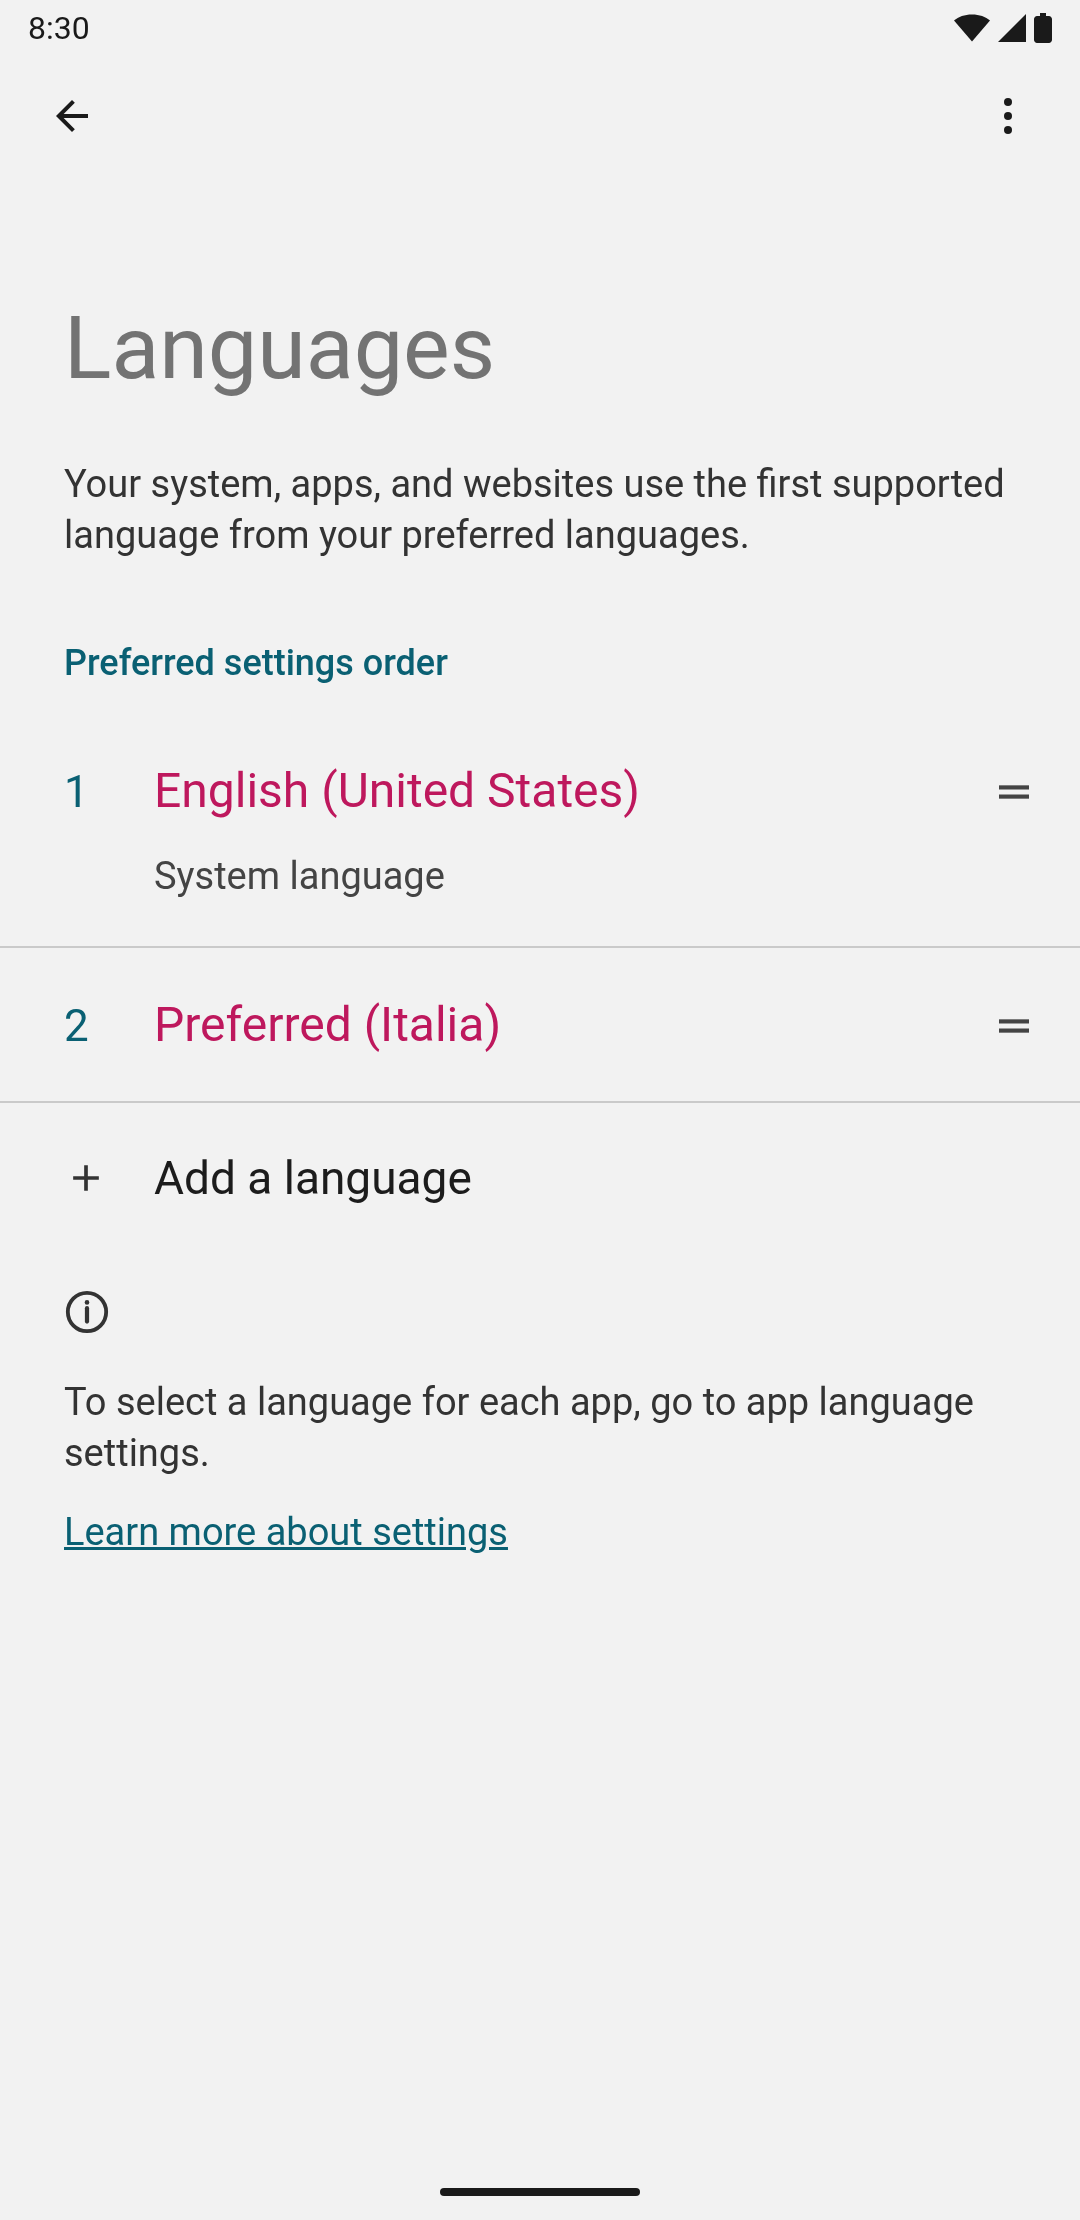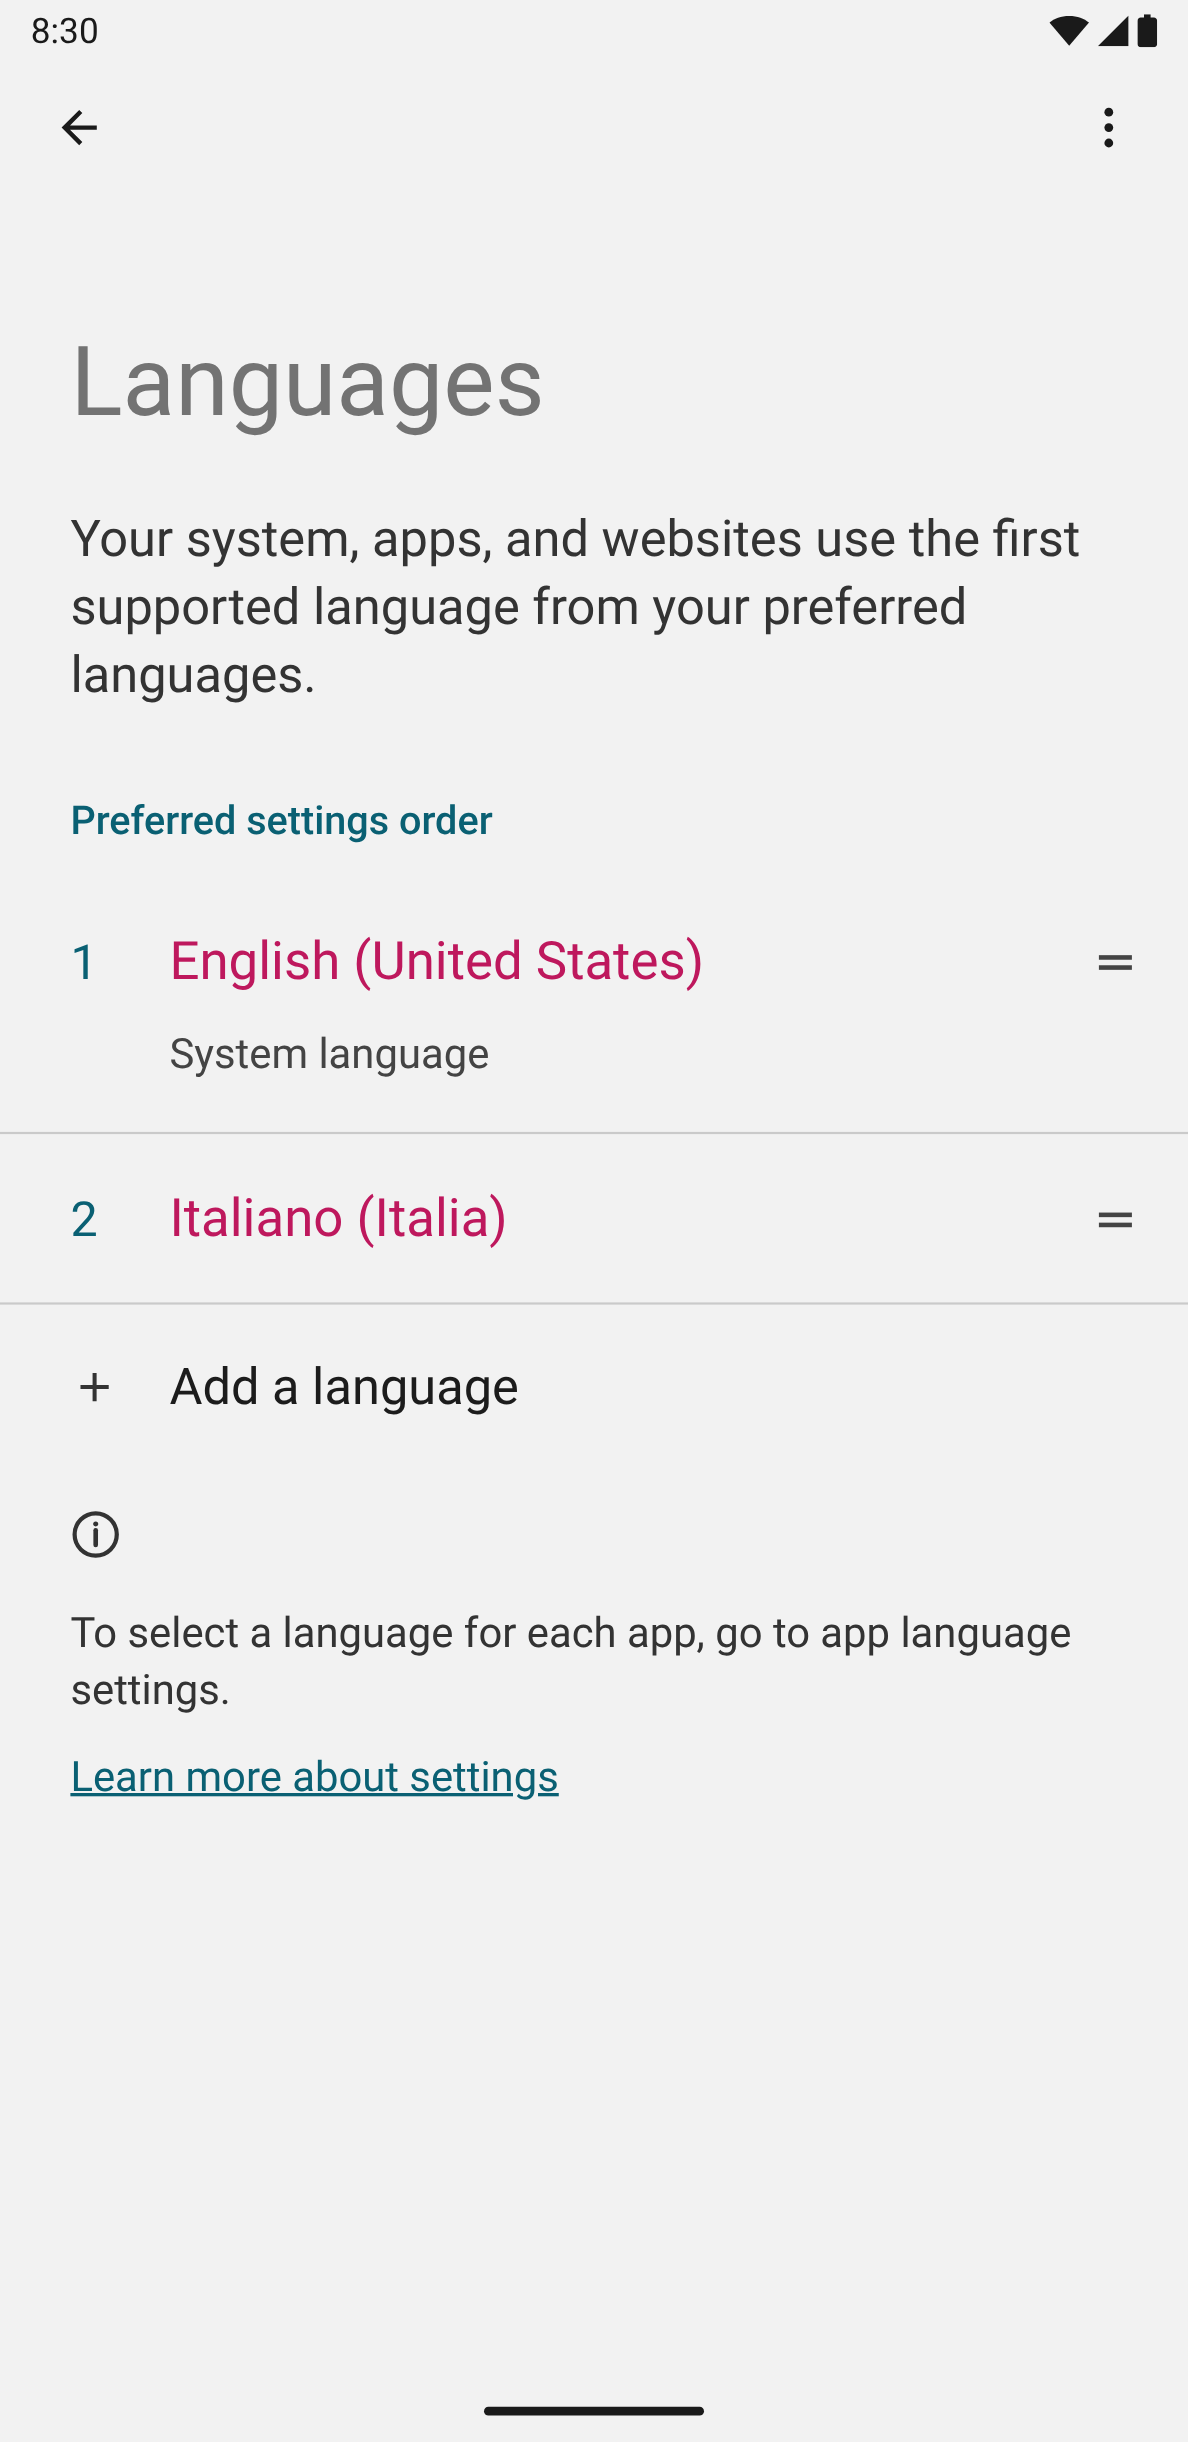--- a/index.html
+++ b/index.html
@@ -63,21 +63,21 @@
     
     .page-title {
       font-size: 88px;
       font-weight: 400;
       padding: 120px 64px 40px 64px;
       color: #737373;
     }
 
     
     .description {
-      font-size: 46px;
+      font-size: 38px;
       line-height: 1.35;
       padding: 20px 64px 50px 64px;
       color: #333;
       font-weight: 400;
     }
 
     
     .section-header {
       font-size: 36px;
       color: #0a6073;
@@ -231,21 +231,21 @@
     <div class="drag-handle">
       <svg width="40" height="40" viewBox="0 0 24 24" fill="#444">
           <rect x="3" y="8" width="18" height="2.5"></rect>
           <rect x="3" y="13.5" width="18" height="2.5"></rect>
         </svg>
     </div>
   </li>
   <li class="language-item">
     <span class="language-index">2</span>
     <div class="language-body">
-      <span class="language-name">Italiano (Italia)</span>
+      <span class="language-name">Preferred (Italia)</span>
     </div>
     <div class="drag-handle">
       <svg width="40" height="40" viewBox="0 0 24 24" fill="#444">
           <rect x="3" y="8" width="18" height="2.5"></rect>
           <rect x="3" y="13.5" width="18" height="2.5"></rect>
         </svg>
     </div>
   </li>
 </ul>
 

